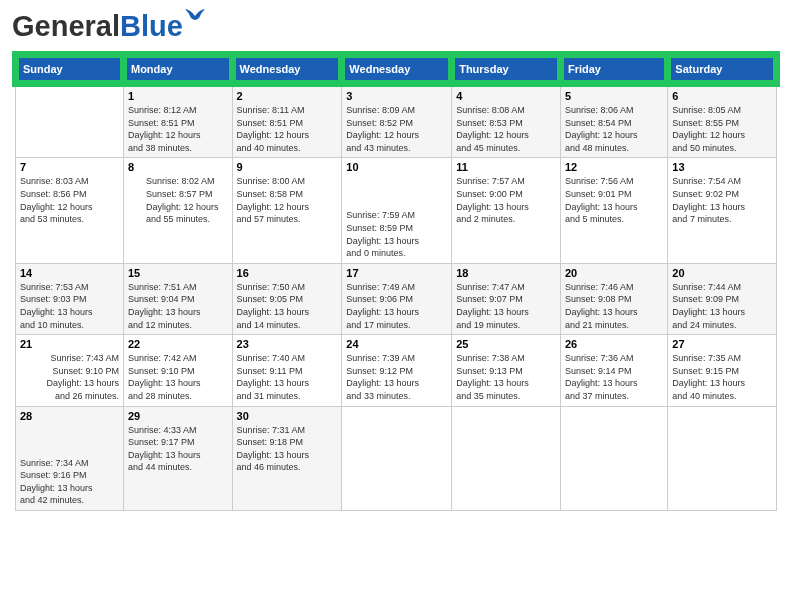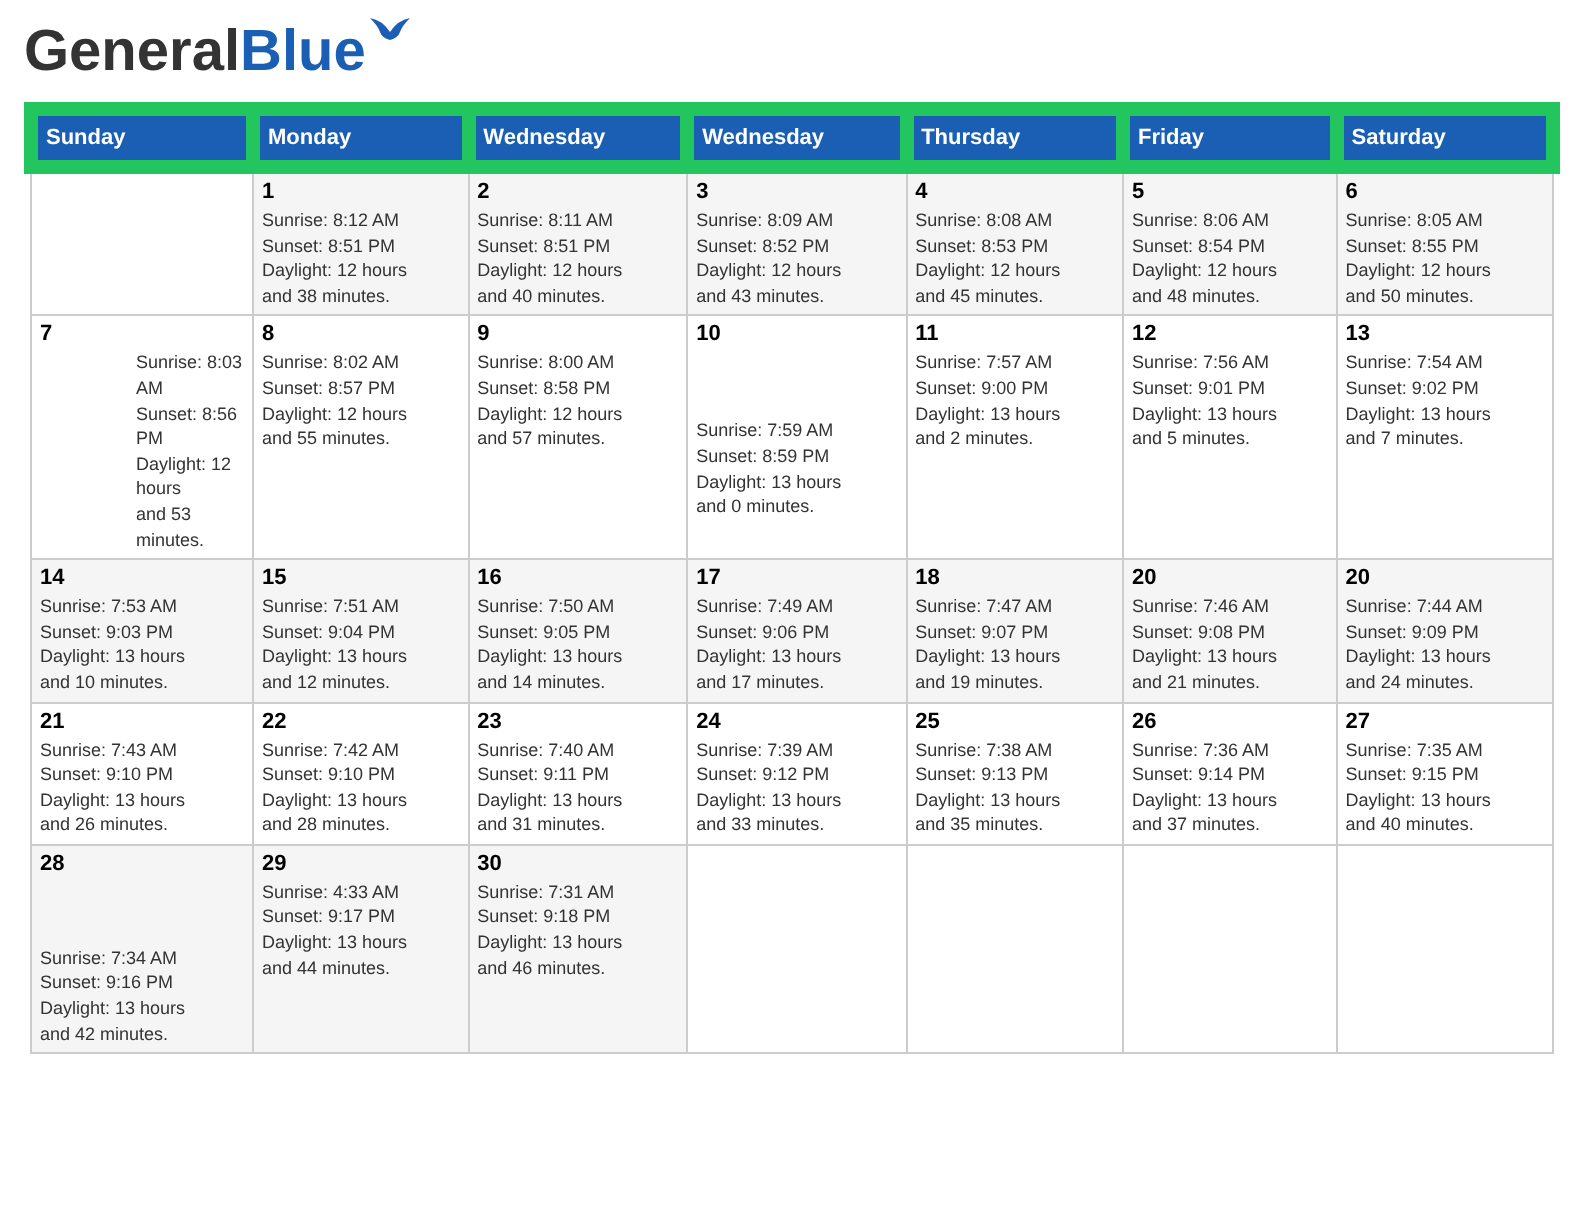--- a/index.html
+++ b/index.html
@@ -156,28 +156,28 @@
             <span class="day-number">6</span>
             <div class="day-info" style="white-space: pre-line;">Sunrise: 8:05 AM
 Sunset: 8:55 PM
 Daylight: 12 hours
 and 50 minutes.</div>
           </td>
         </tr>
         <tr>
           <td>
             <span class="day-number">7</span>
-            <div class="day-info" style="white-space: pre-line; margin-left: 48px;">Sunrise: 8:03 AM
+            <div class="day-info" style="white-space: pre-line;">Sunrise: 8:03 AM
 Sunset: 8:56 PM
 Daylight: 12 hours
 and 53 minutes.</div>
           </td>
           <td>
             <span class="day-number">8</span>
-            <div class="day-info" style="white-space: pre-line;">Sunrise: 8:02 AM
+            <div class="day-info" style="white-space: pre-line; margin-left: 18px;">Sunrise: 8:02 AM
 Sunset: 8:57 PM
 Daylight: 12 hours
 and 55 minutes.</div>
           </td>
           <td>
             <span class="day-number">9</span>
             <div class="day-info" style="white-space: pre-line;">Sunrise: 8:00 AM
 Sunset: 8:58 PM
 Daylight: 12 hours
 and 57 minutes.</div>
@@ -258,21 +258,21 @@
             <span class="day-number">20</span>
             <div class="day-info" style="white-space: pre-line;">Sunrise: 7:44 AM
 Sunset: 9:09 PM
 Daylight: 13 hours
 and 24 minutes.</div>
           </td>
         </tr>
         <tr>
           <td>
             <span class="day-number">21</span>
-            <div class="day-info" style="white-space: pre-line;">Sunrise: 7:43 AM
+            <div class="day-info" style="white-space: pre-line; text-align: right;">Sunrise: 7:43 AM
 Sunset: 9:10 PM
 Daylight: 13 hours
 and 26 minutes.</div>
           </td>
           <td>
             <span class="day-number">22</span>
             <div class="day-info" style="white-space: pre-line;">Sunrise: 7:42 AM
 Sunset: 9:10 PM
 Daylight: 13 hours
 and 28 minutes.</div>

